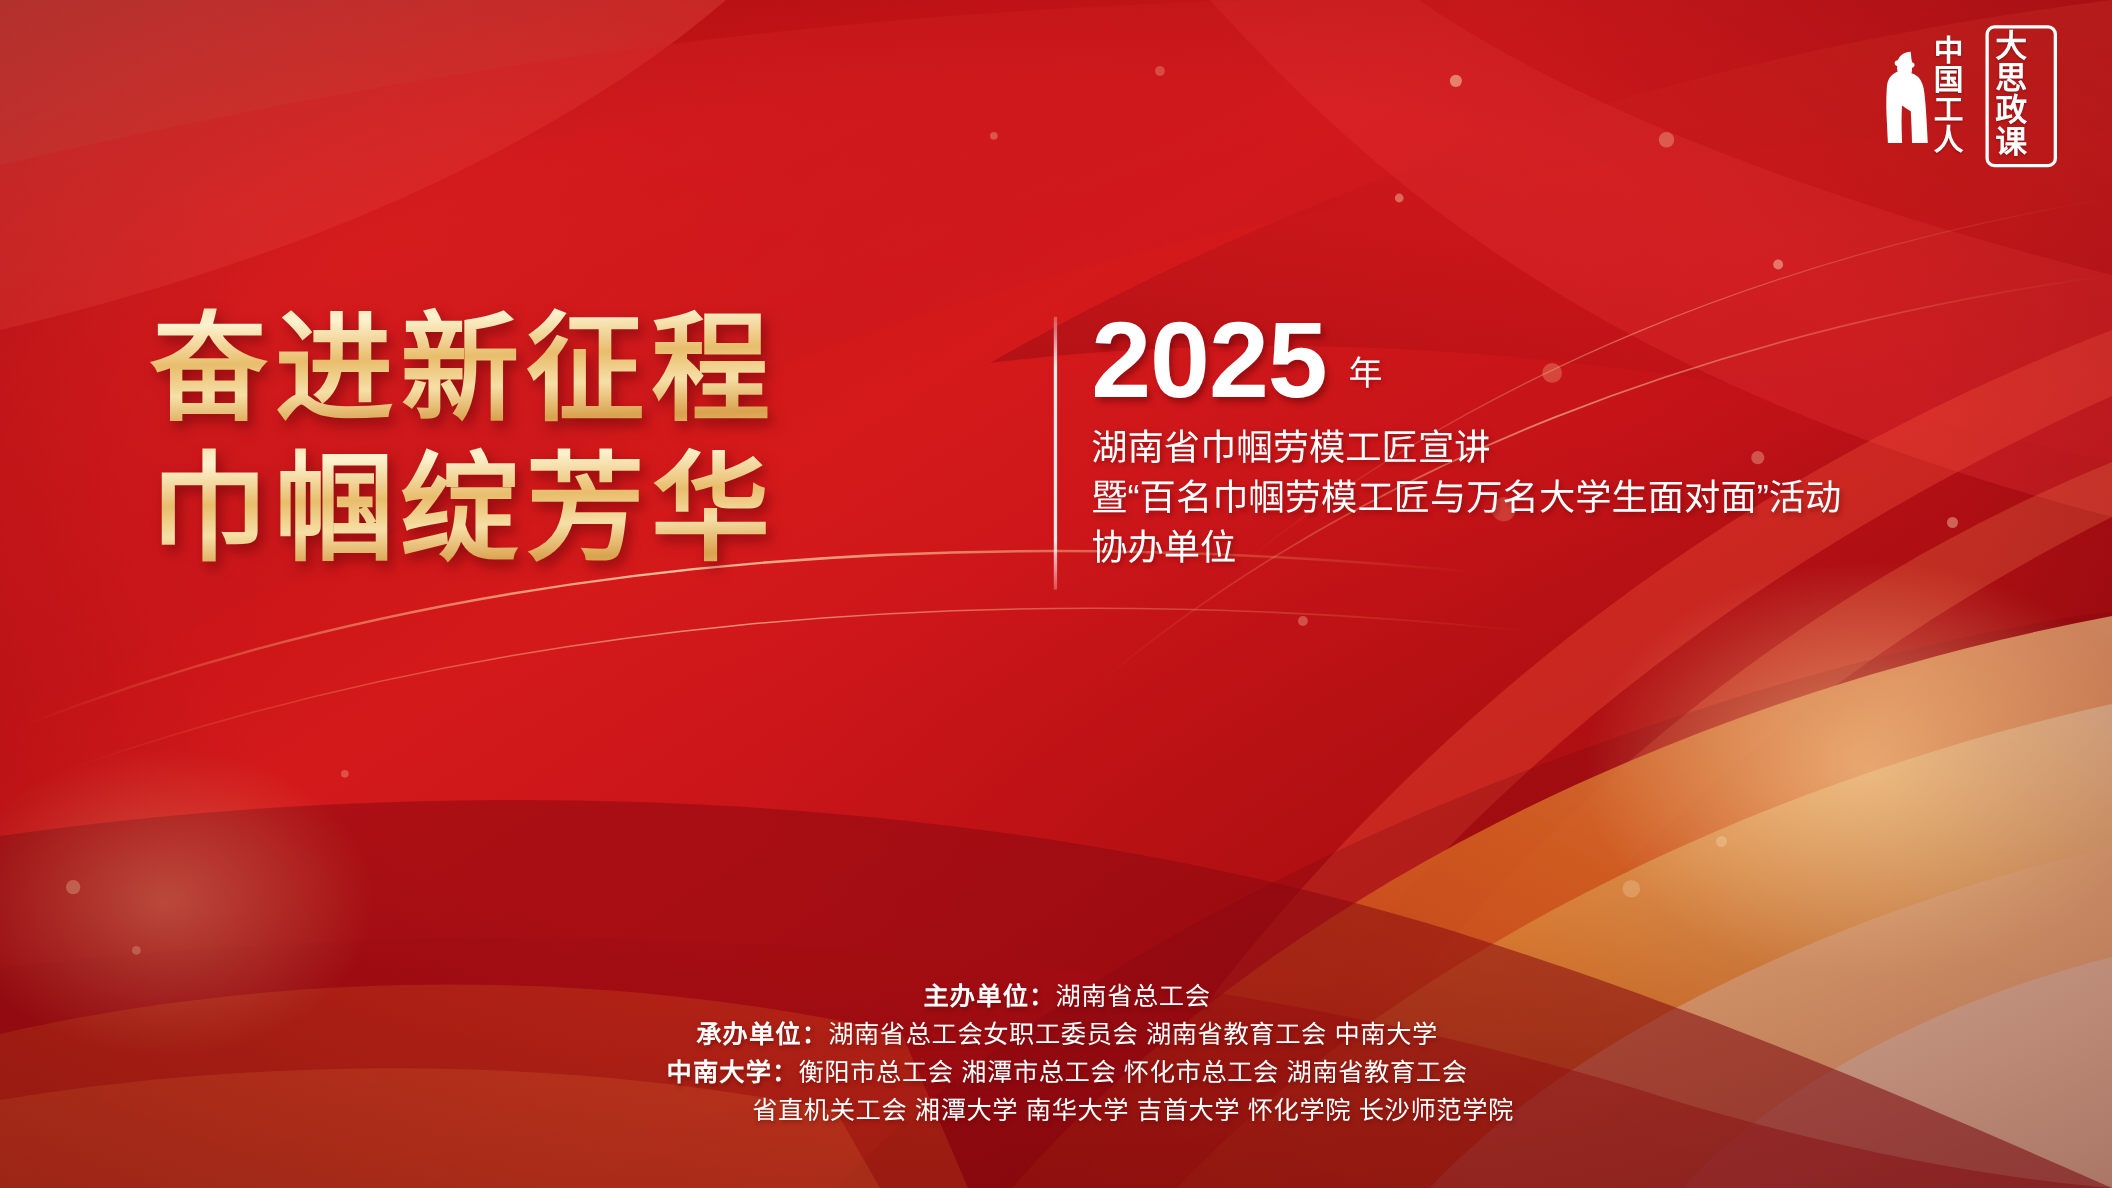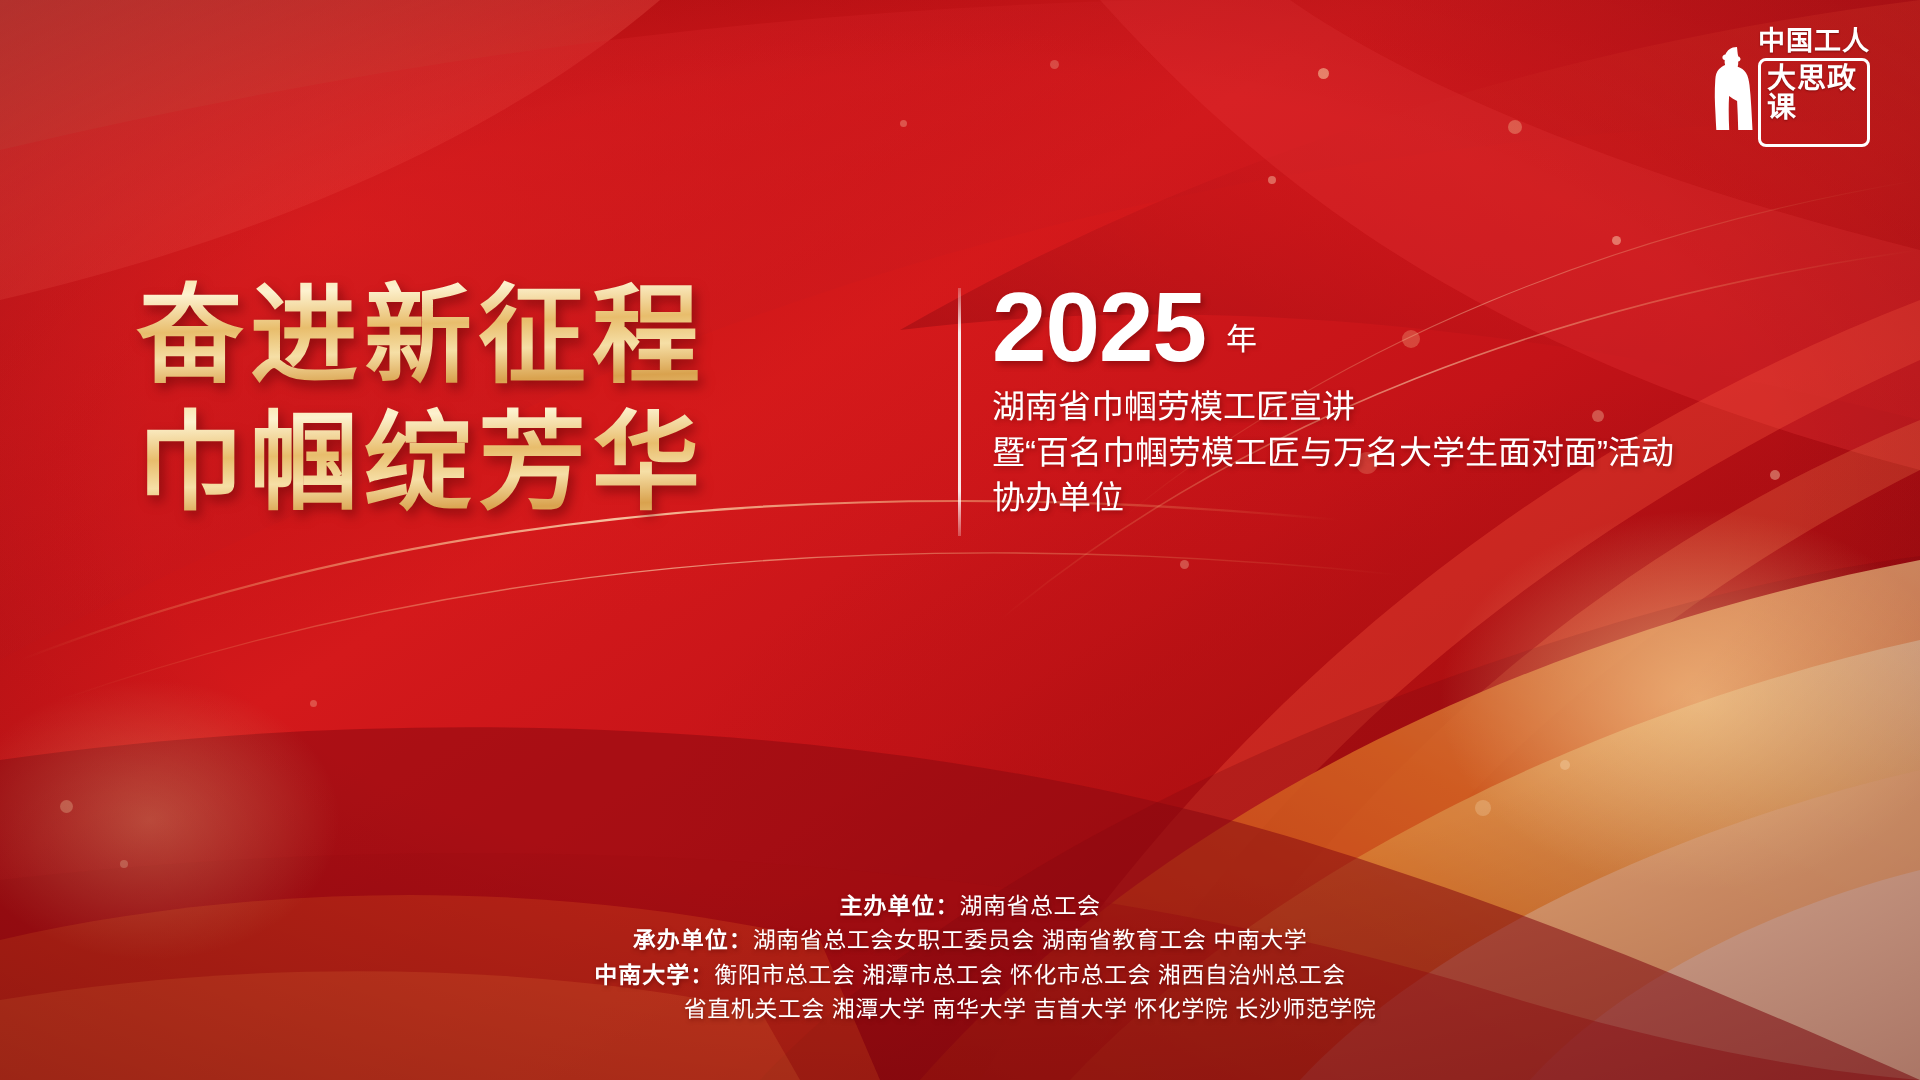--- a/index.html
+++ b/index.html
@@ -37,34 +37,34 @@
 
   
   .logo-badge {
     position:absolute; top:38px; right:42px;
     width:168px; height:98px;
     display:flex; align-items:center; justify-content:flex-start;
     gap:4px;
     padding:4px 8px 4px 4px;
   }
   .logo-silhouette { width:40px; height:86px; flex:0 0 auto; }
-  .logo-words { display:flex; flex-direction:column; gap:3px; }
+  .logo-words { display:flex; flex-direction:row; gap:3px;align-items:center; }
   .logo-line {
     color:#ffffff;
     font-weight:bold;
     letter-spacing:1px;
     line-height:1;
     text-shadow:0 1px 2px rgba(90,0,0,.55);
   }
   .logo-line-1 { font-size:27px; }
   .logo-line-2 {
     font-size:29px;
     border:3px solid #ffffff;
     border-radius:8px;
-    padding:3px 6px 22px;
+    padding:3px 6px 4px;
   }
 
   
   .headline {
     position:absolute;
     left:136px; top:272px;
     width:790px;
   }
   .headline-line {
     font-size:108px;
@@ -277,21 +277,21 @@
     <div class="foot-row">
       <span class="foot-label">主办单位：</span>
       <span class="foot-value">湖南省总工会</span>
     </div>
     <div class="foot-row">
       <span class="foot-label">承办单位：</span>
       <span class="foot-value">湖南省总工会女职工委员会  湖南省教育工会  中南大学</span>
     </div>
     <div class="foot-row">
       <span class="foot-label">中南大学：</span>
-      <span class="foot-value">衡阳市总工会  湘潭市总工会  怀化市总工会  湘西自治州总工会</span>
+      <span class="foot-value">衡阳市总工会  湘潭市总工会  怀化市总工会  湖南省教育工会</span>
     </div>
     <div class="foot-row cont">
       <span class="foot-label">协办单位：</span>
       <span class="foot-value">省直机关工会  湘潭大学  南华大学  吉首大学  怀化学院  长沙师范学院</span>
     </div>
   </div>
 
 </div>
 
 </body></html>

